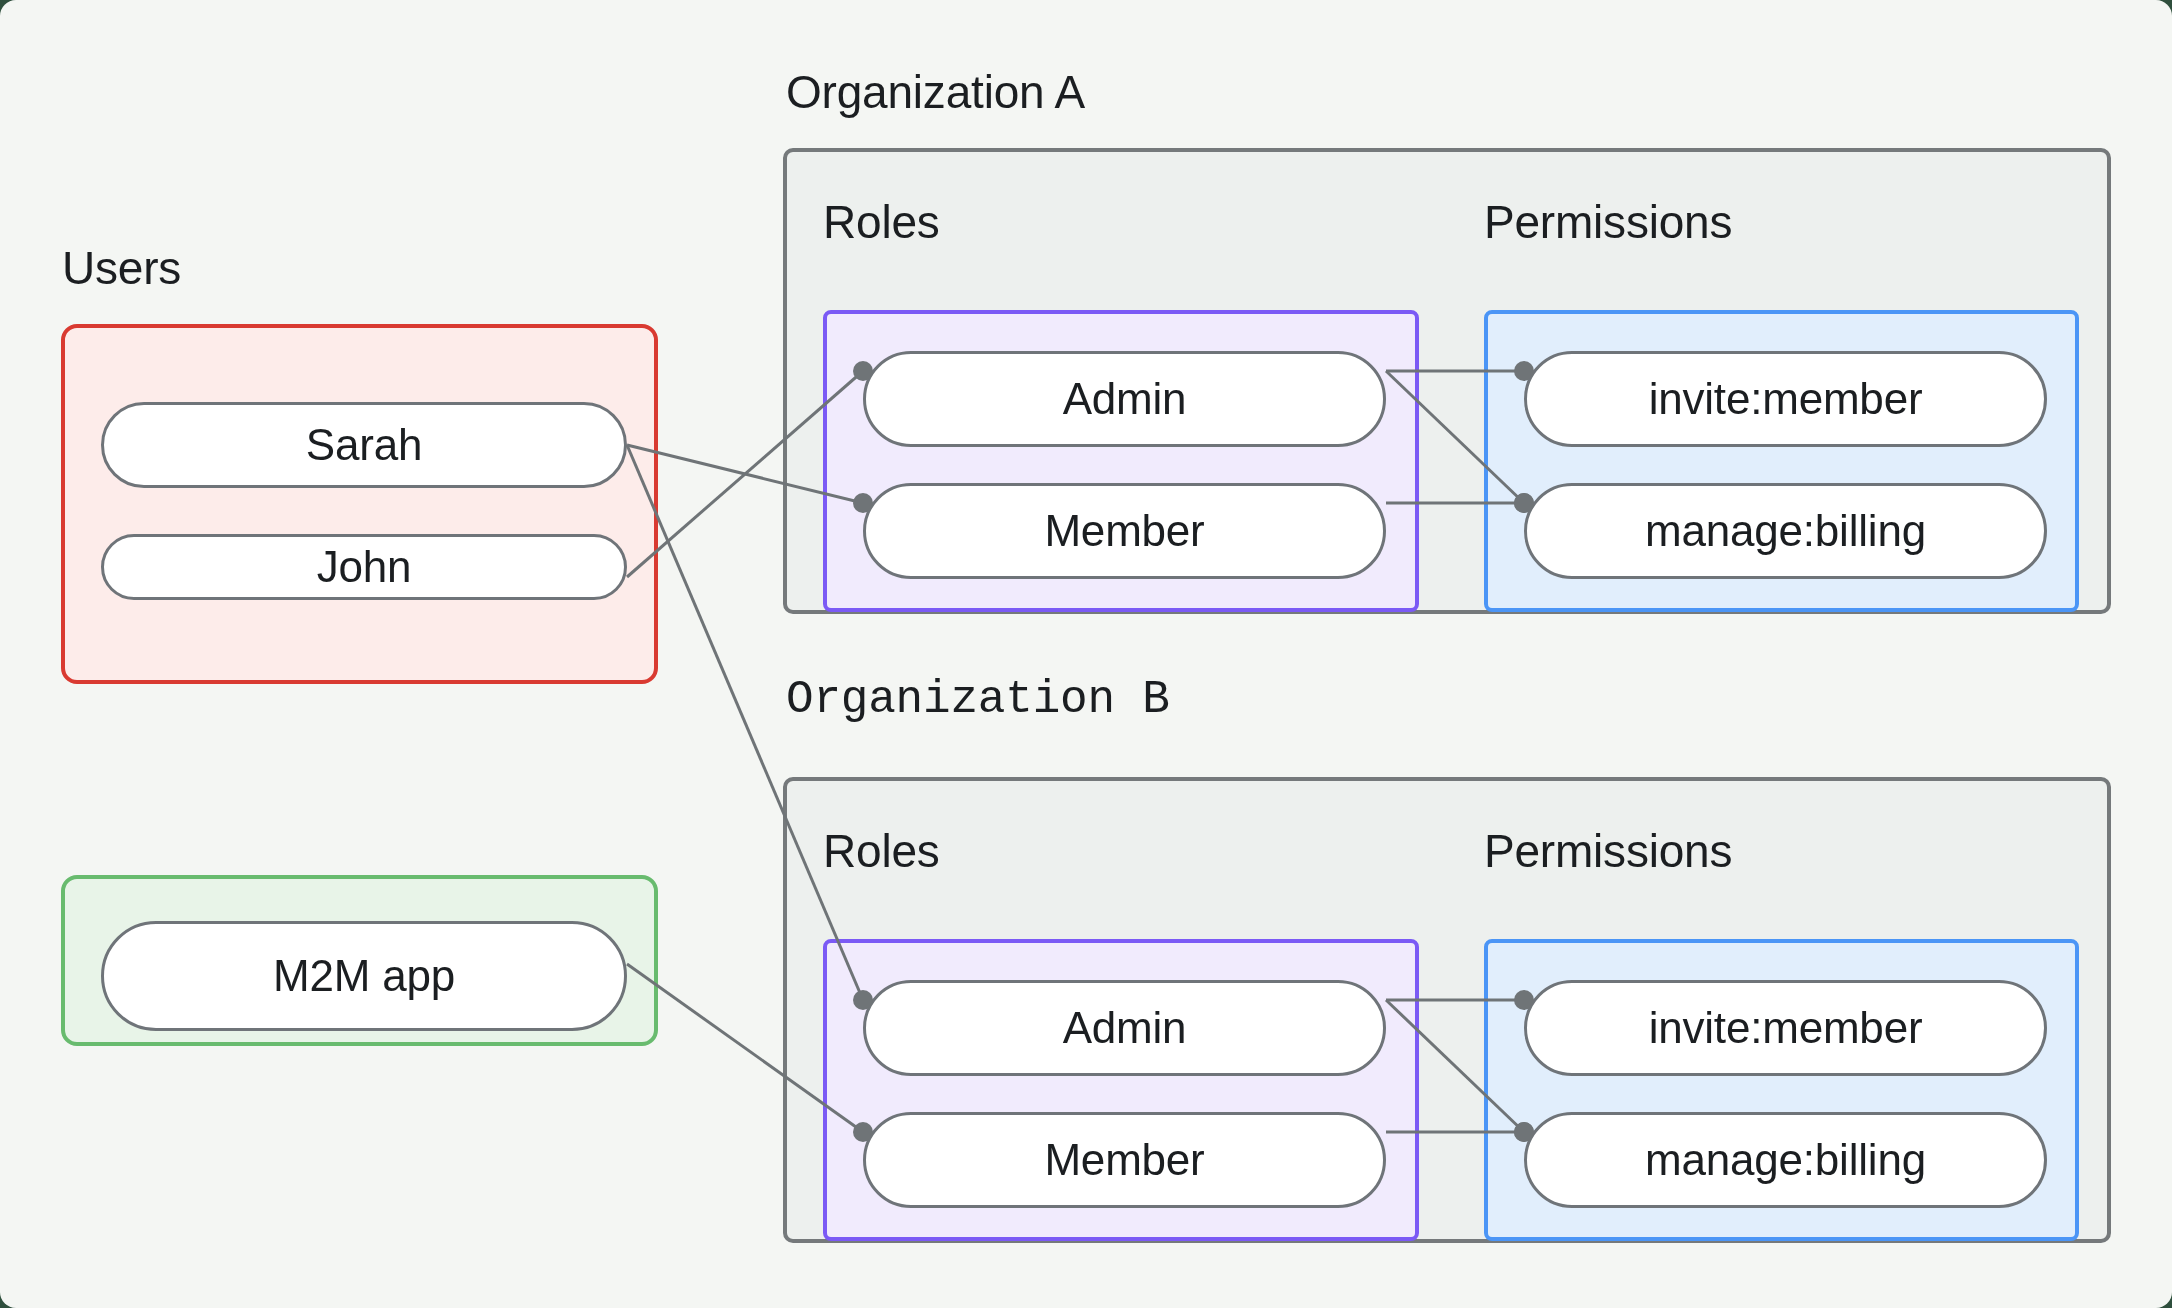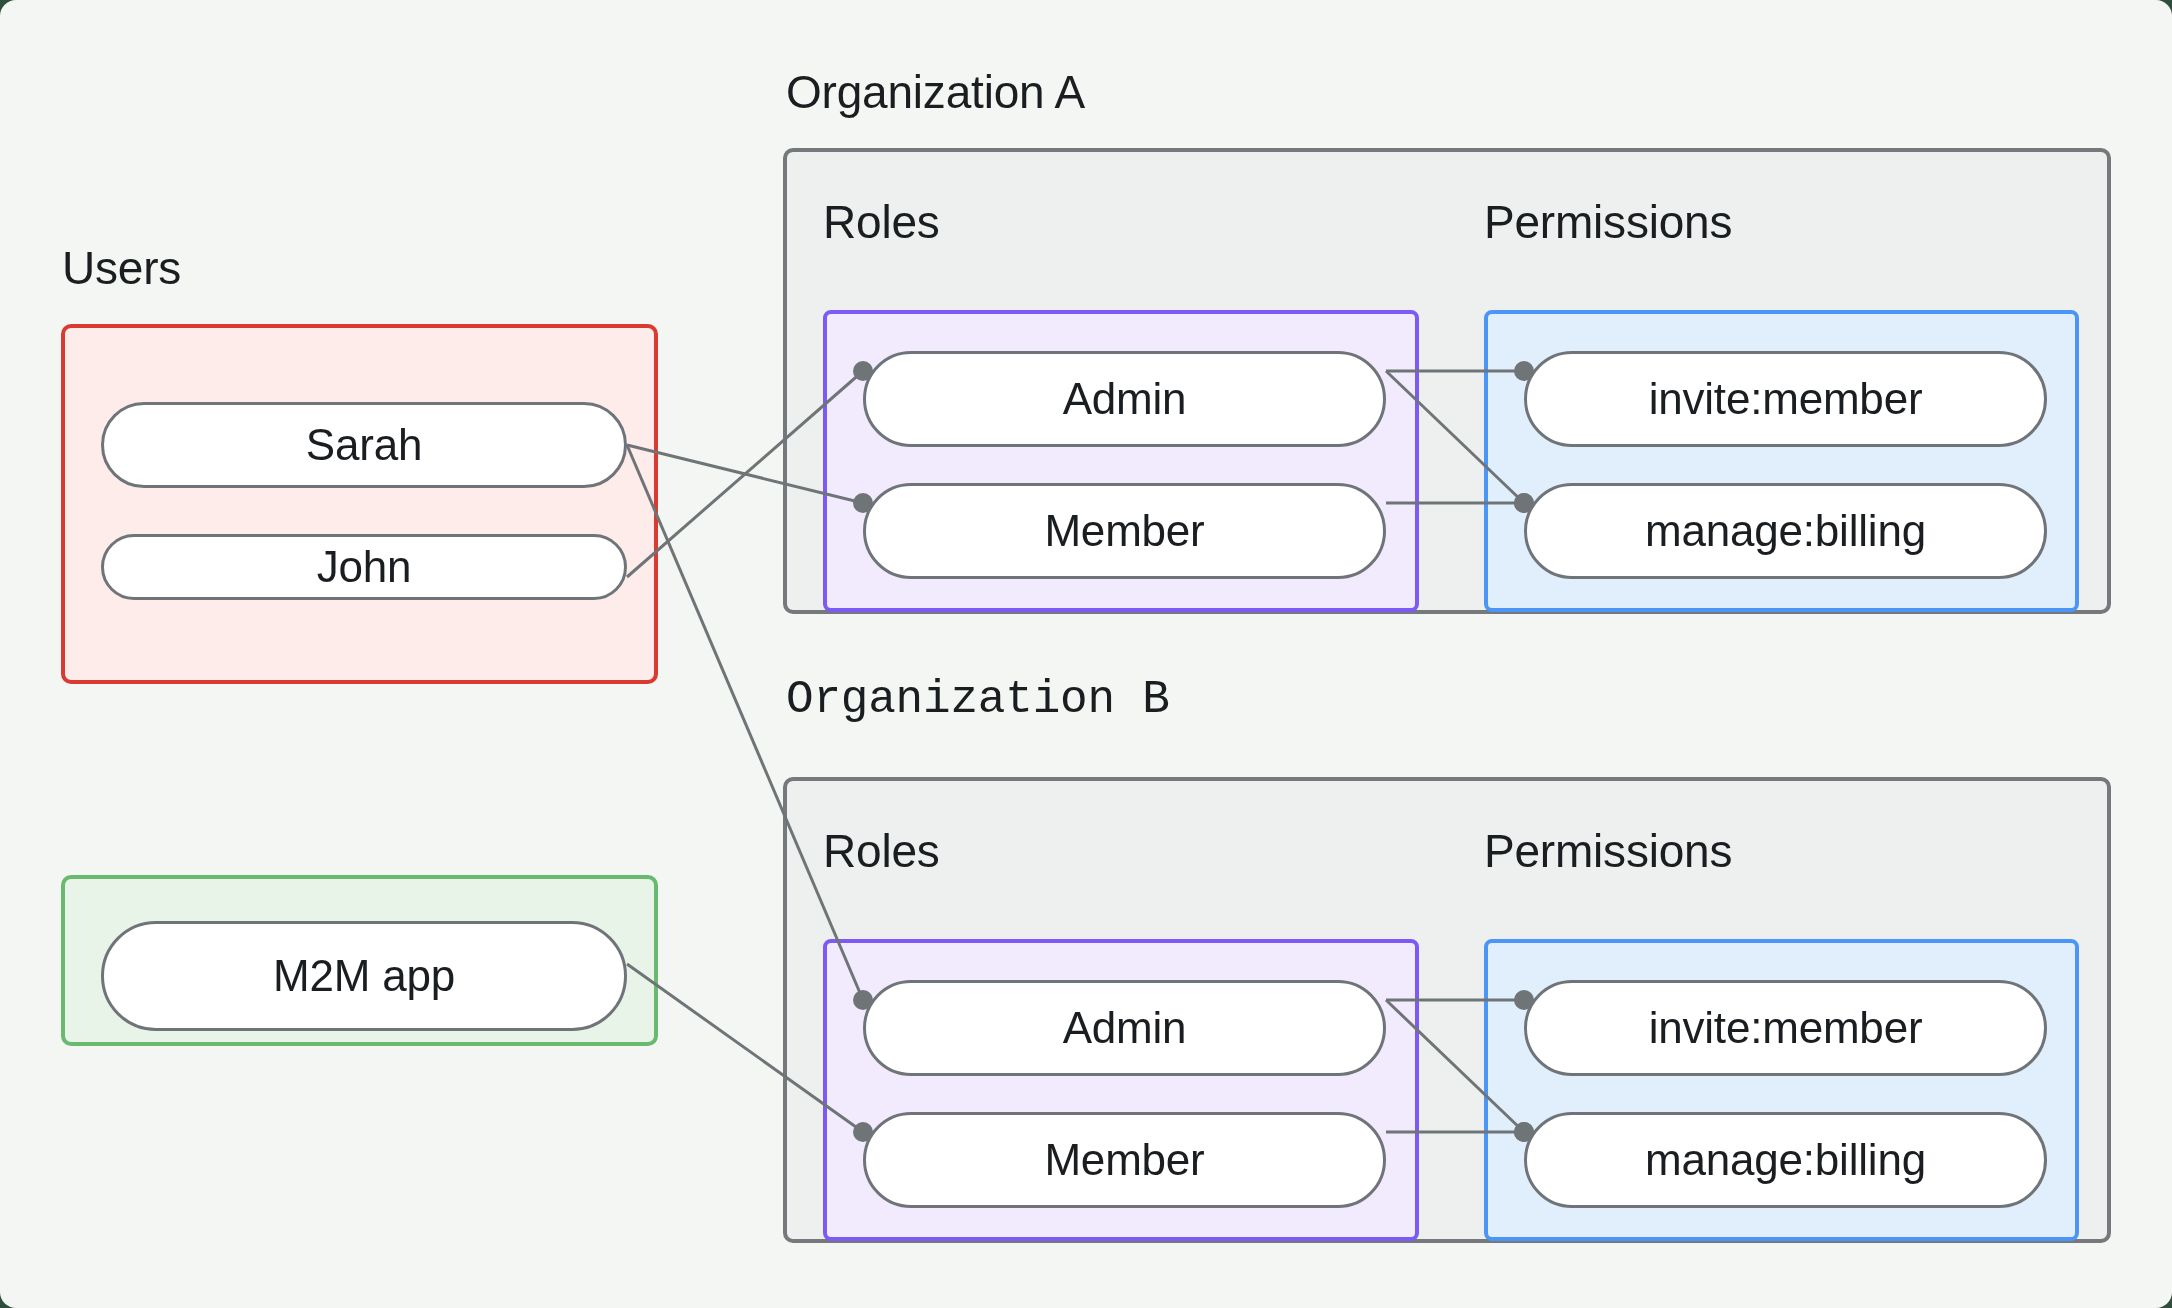--- a/index.html
+++ b/index.html
@@ -30,21 +30,21 @@
     position: absolute;
     font-size: 46px;
     line-height: 56px;
     font-weight: 500;
     letter-spacing: -0.2px;
     white-space: nowrap;
   }
   .group-box {
     position: absolute;
     box-sizing: border-box;
-    border-radius: 10px;
+    border-radius: 16px;
   }
   .group-box.users  { background: var(--users-bg); border: 4px solid var(--users-border); }
   .group-box.m2m    { background: var(--m2m-bg);   border: 4px solid var(--m2m-border); }
   .org-box {
     position: absolute;
     box-sizing: border-box;
     background: var(--org-bg);
     border: 4px solid var(--org-border);
     border-radius: 10px;
   }

